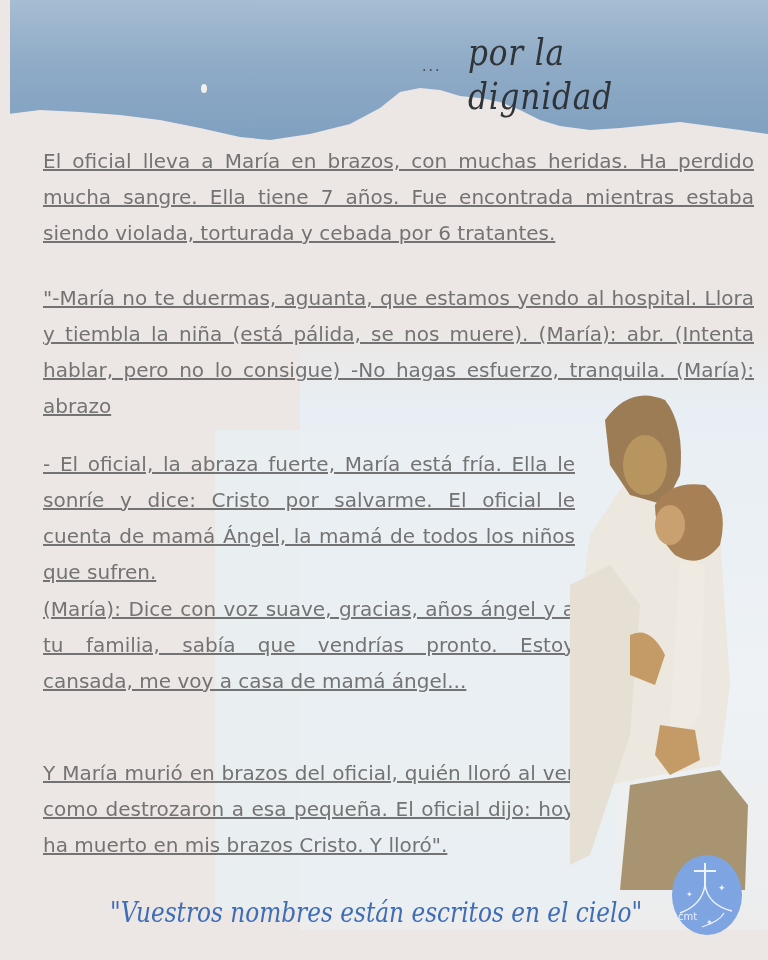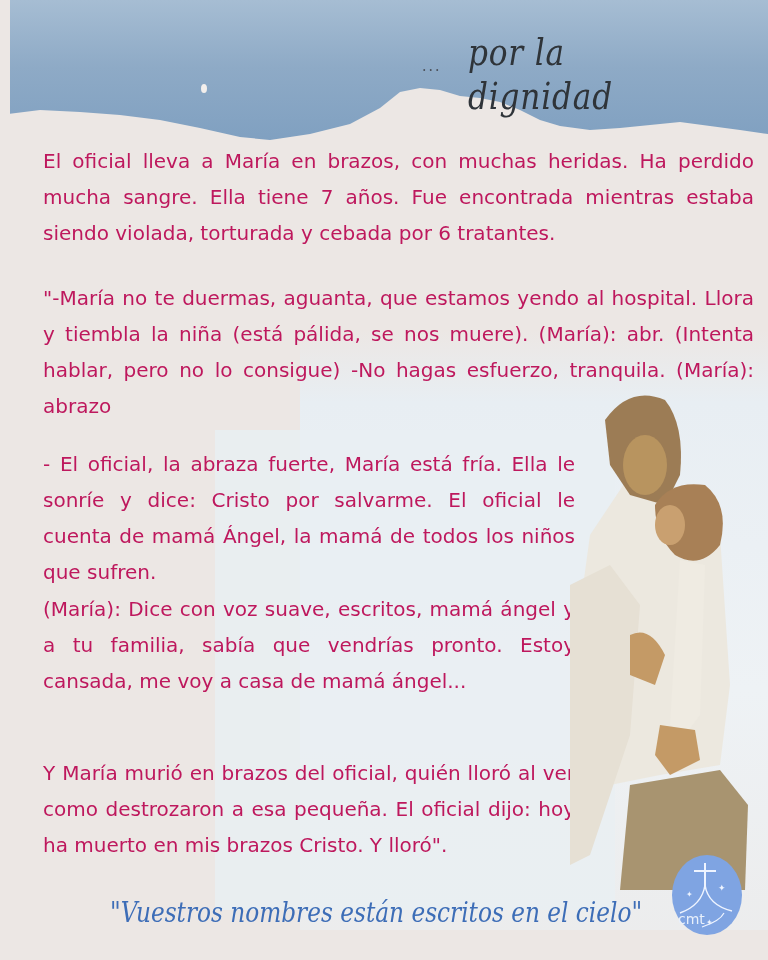--- a/index.html
+++ b/index.html
@@ -33,44 +33,45 @@
   }
   .wash {
     position: absolute; left: 300px; top: 330px; width: 468px; height: 600px;
     background: linear-gradient(180deg, rgba(238,243,247,0) 0%, #e8eef3 12%, #eef2f5 60%, rgba(236,240,243,0.6) 100%);
   }
   .wash2 {
     position: absolute; left: 215px; top: 430px; width: 400px; height: 480px;
     background: #e9eef2; opacity: 0.85;
   }
   .text-block {
-    position: absolute; left: 43px; color: #be185d;
+    position: absolute; left: 43px; color: #737373;
     font-family: "DejaVu Sans", sans-serif; font-size: 20px; line-height: 36px;
     text-align: justify;
+    text-decoration: underline;
   }
   .p1 { top: 143px; width: 711px; }
   .p2 { top: 280px; width: 711px; }
   .p3 { top: 446px; width: 532px; }
   .p4 { top: 591px; width: 532px; }
   .p5 { top: 755px; width: 532px; }
   .text-block p { margin: 0; }
   .figurine { position: absolute; left: 570px; top: 385px; width: 198px; height: 505px; }
   .quote {
     position: absolute; left: 110px; top: 897px; color: #3d6db7;
     font-family: "DejaVu Serif", serif; font-style: italic; font-size: 27px;
     transform: scaleX(0.86); transform-origin: left;
   }
   .logo {
     position: absolute; left: 672px; top: 855px; width: 70px; height: 80px;
     background: #7fa4e2; border-radius: 50%;
   }
   .logo svg { position: absolute; left: 0; top: 0; }
   .logo-text {
     position: absolute; left: 6px; top: 56px; color: #e8f0fb;
-    font-family: "DejaVu Sans", sans-serif; font-size: 14px;
+    font-family: "DejaVu Sans", sans-serif; font-size: 10px;
   }
 </style>
 </head>
 <body>
 
 <div class="header-sky"></div>
 <div class="header-left-strip"></div>
 <svg class="torn-edge" viewBox="0 0 768 80" preserveAspectRatio="none">
   <path d="M0,35 L40,30 L80,32 L120,35 L160,40 L200,48 L240,57 L270,60 L310,54 L350,44 L380,28 L400,12 L420,8 L440,10 L460,16 L480,18 L500,22 L520,30 L540,40 L560,46 L590,50 L620,48 L650,45 L680,42 L710,46 L740,50 L768,54 L768,80 L0,80 Z" fill="#ece7e4"></path>
 </svg>
@@ -84,21 +85,21 @@
 <div class="text-block p1">
     <p> El oficial lleva a María en brazos, con muchas heridas. Ha perdido mucha sangre. Ella tiene 7 años. Fue encontrada mientras estaba siendo violada, torturada y cebada por 6 tratantes.</p>
   </div>
 <div class="text-block p2">
     <p>"-María no te duermas, aguanta, que estamos yendo al hospital. Llora y tiembla la niña (está pálida, se nos muere). (María): abr. (Intenta hablar, pero no lo consigue) -No hagas esfuerzo, tranquila. (María): abrazo</p>
   </div>
 <div class="text-block p3">
     <p>- El oficial, la abraza fuerte, María está fría. Ella le sonríe y dice: Cristo por salvarme. El oficial le cuenta de mamá Ángel, la mamá de todos los niños que sufren.</p>
   </div>
 <div class="text-block p4">
-    <p>(María): Dice con voz suave, escritos, mamá ángel y a tu familia, sabía que vendrías pronto. Estoy cansada, me voy a casa de mamá ángel...</p>
+    <p>(María): Dice con voz suave, gracias, años ángel y a tu familia, sabía que vendrías pronto. Estoy cansada, me voy a casa de mamá ángel...</p>
   </div>
 <div class="text-block p5">
     <p>Y María murió en brazos del oficial, quién lloró al ver como destrozaron a esa pequeña. El oficial dijo: hoy ha muerto en mis brazos Cristo.  Y lloró".</p>
   </div>
 
 <svg class="figurine" viewBox="0 0 198 505">
   <path d="M60,400 L150,385 L178,420 L175,505 L50,505 Z" fill="#a89470"></path>
   <path d="M20,150 L60,90 L120,110 L150,150 L160,300 L150,380 L90,390 L40,400 L10,360 L5,260 Z" fill="#ece8df"></path>
   <path d="M0,200 L40,180 L70,220 L60,350 L20,470 L0,480 Z" fill="#e6e0d4"></path>
   <path d="M35,35 Q60,0 95,15 Q115,40 110,90 L95,120 L60,110 L40,80 Z" fill="#9c7c55"></path>

